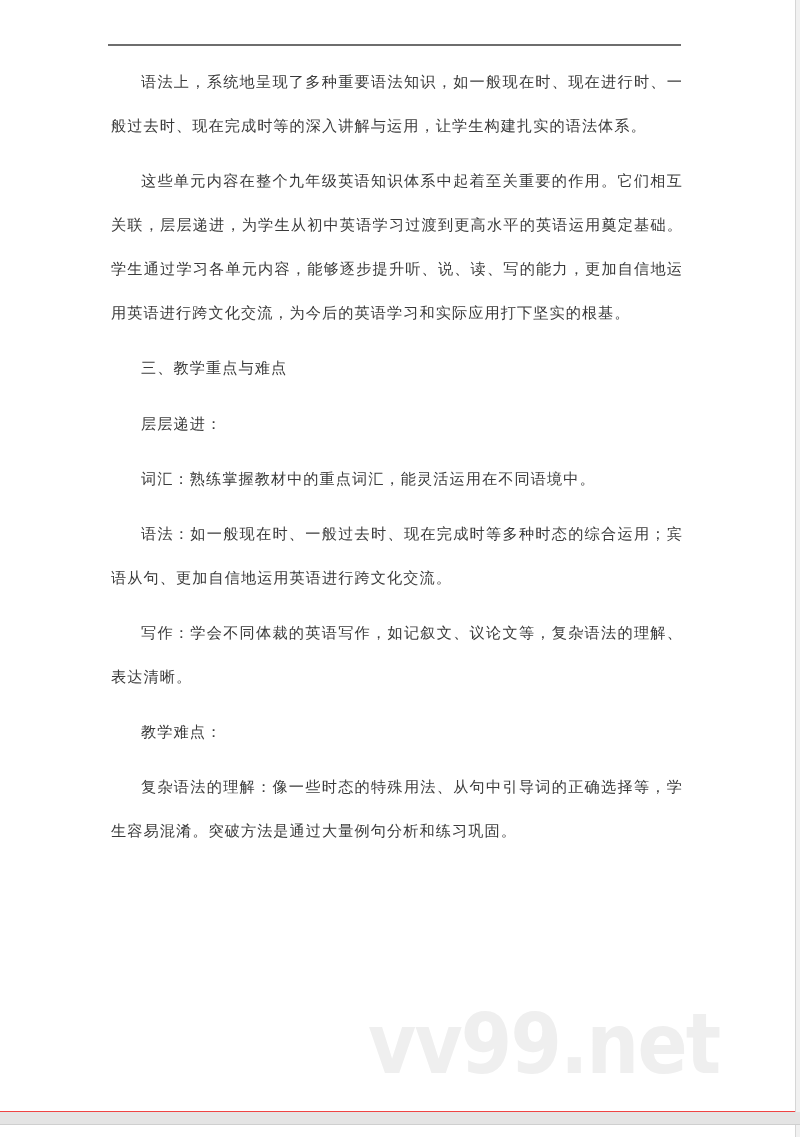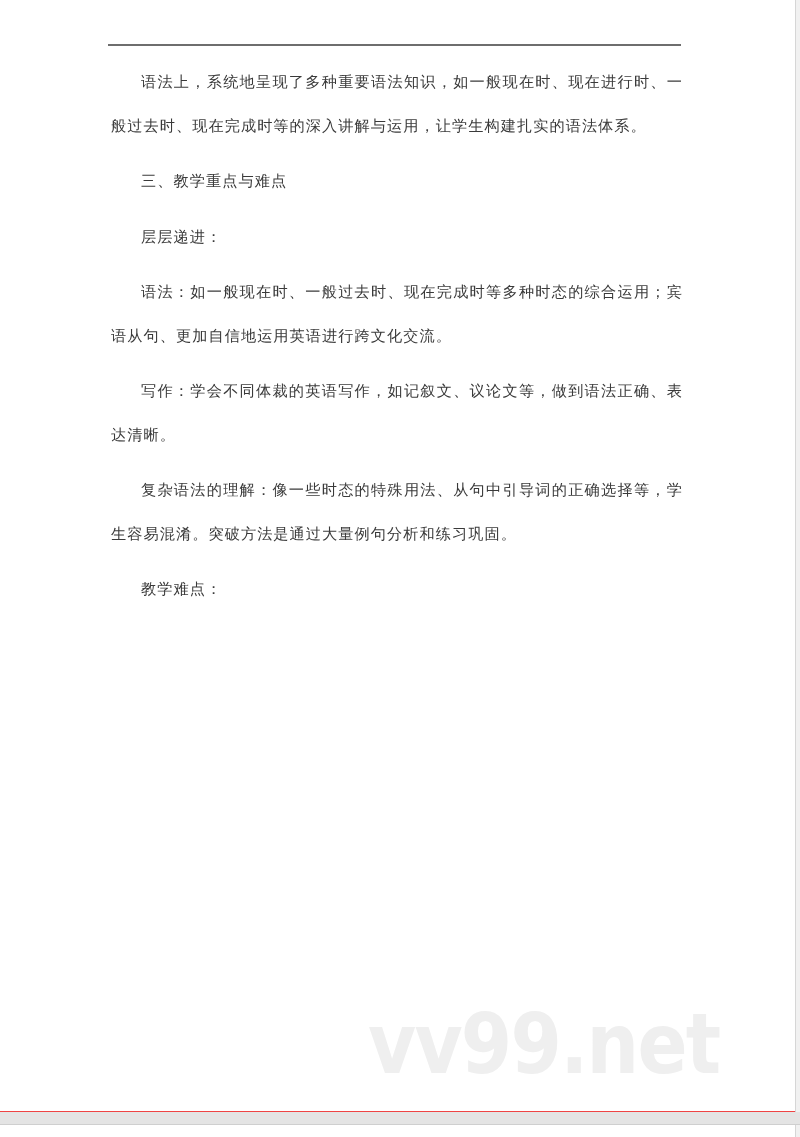--- a/index.html
+++ b/index.html
@@ -83,25 +83,27 @@
     }
   </style>
 </head>
 <body>
 
 <div class="page">
   <div class="header-rule"></div>
 
   <div class="content">
     <p class="para">语法上，系统地呈现了多种重要语法知识，如一般现在时、现在进行时、一般过去时、现在完成时等的深入讲解与运用，让学生构建扎实的语法体系。</p>
+    <p class="para">这些单元内容在整个九年级英语知识体系中起着至关重要的作用。它们相互关联，层层递进，为学生从初中英语学习过渡到更高水平的英语运用奠定基础。学生通过学习各单元内容，能够逐步提升听、说、读、写的能力，更加自信地运用英语进行跨文化交流，为今后的英语学习和实际应用打下坚实的根基。</p>
     <p class="para heading">三、教学重点与难点</p>
     <p class="para">层层递进：</p>
+    <p class="para">词汇：熟练掌握教材中的重点词汇，能灵活运用在不同语境中。</p>
     <p class="para">语法：如一般现在时、一般过去时、现在完成时等多种时态的综合运用；宾语从句、更加自信地运用英语进行跨文化交流。</p>
-    <p class="para">写作：学会不同体裁的英语写作，如记叙文、议论文等，做到语法正确、表达清晰。</p>
+    <p class="para">写作：学会不同体裁的英语写作，如记叙文、议论文等，复杂语法的理解、表达清晰。</p>
+    <p class="para">教学难点：</p>
     <p class="para">复杂语法的理解：像一些时态的特殊用法、从句中引导词的正确选择等，学生容易混淆。突破方法是通过大量例句分析和练习巩固。</p>
-    <p class="para">教学难点：</p>
   </div>
 
   <div class="watermark">vv99.net</div>
 </div>
 
 <div class="page-gap"></div>
 <div class="next-page"></div>
 
 </body></html>

